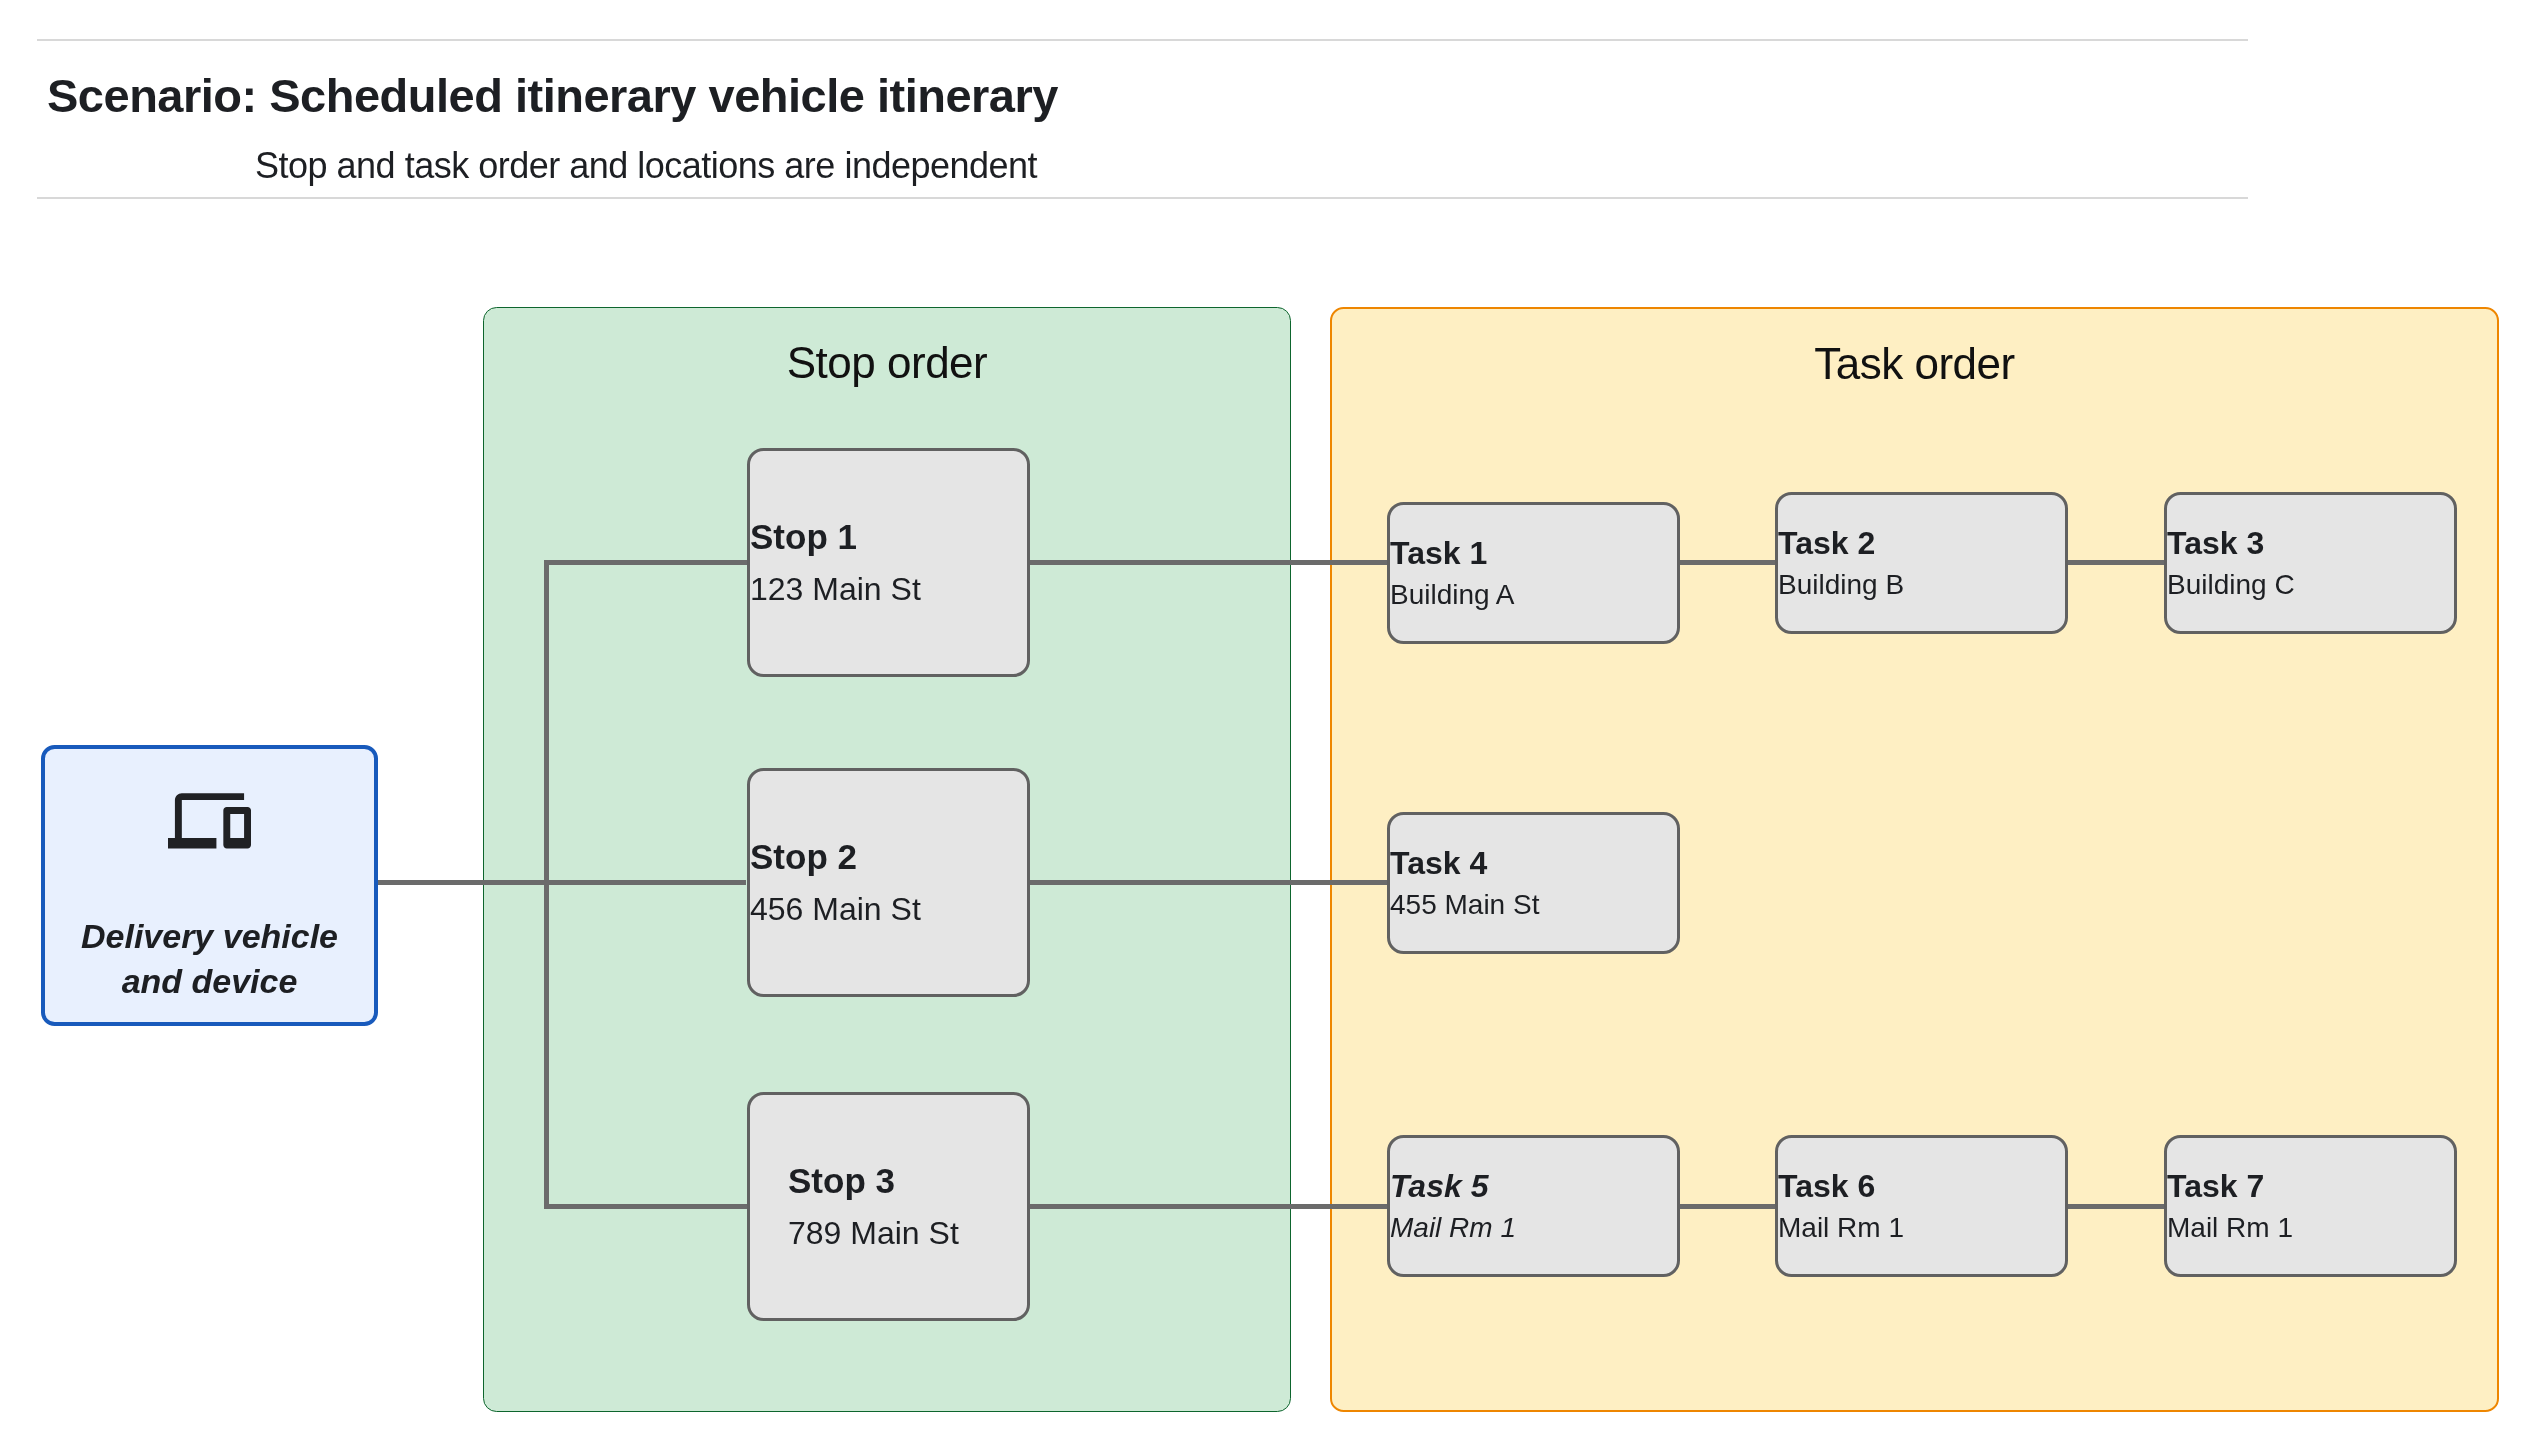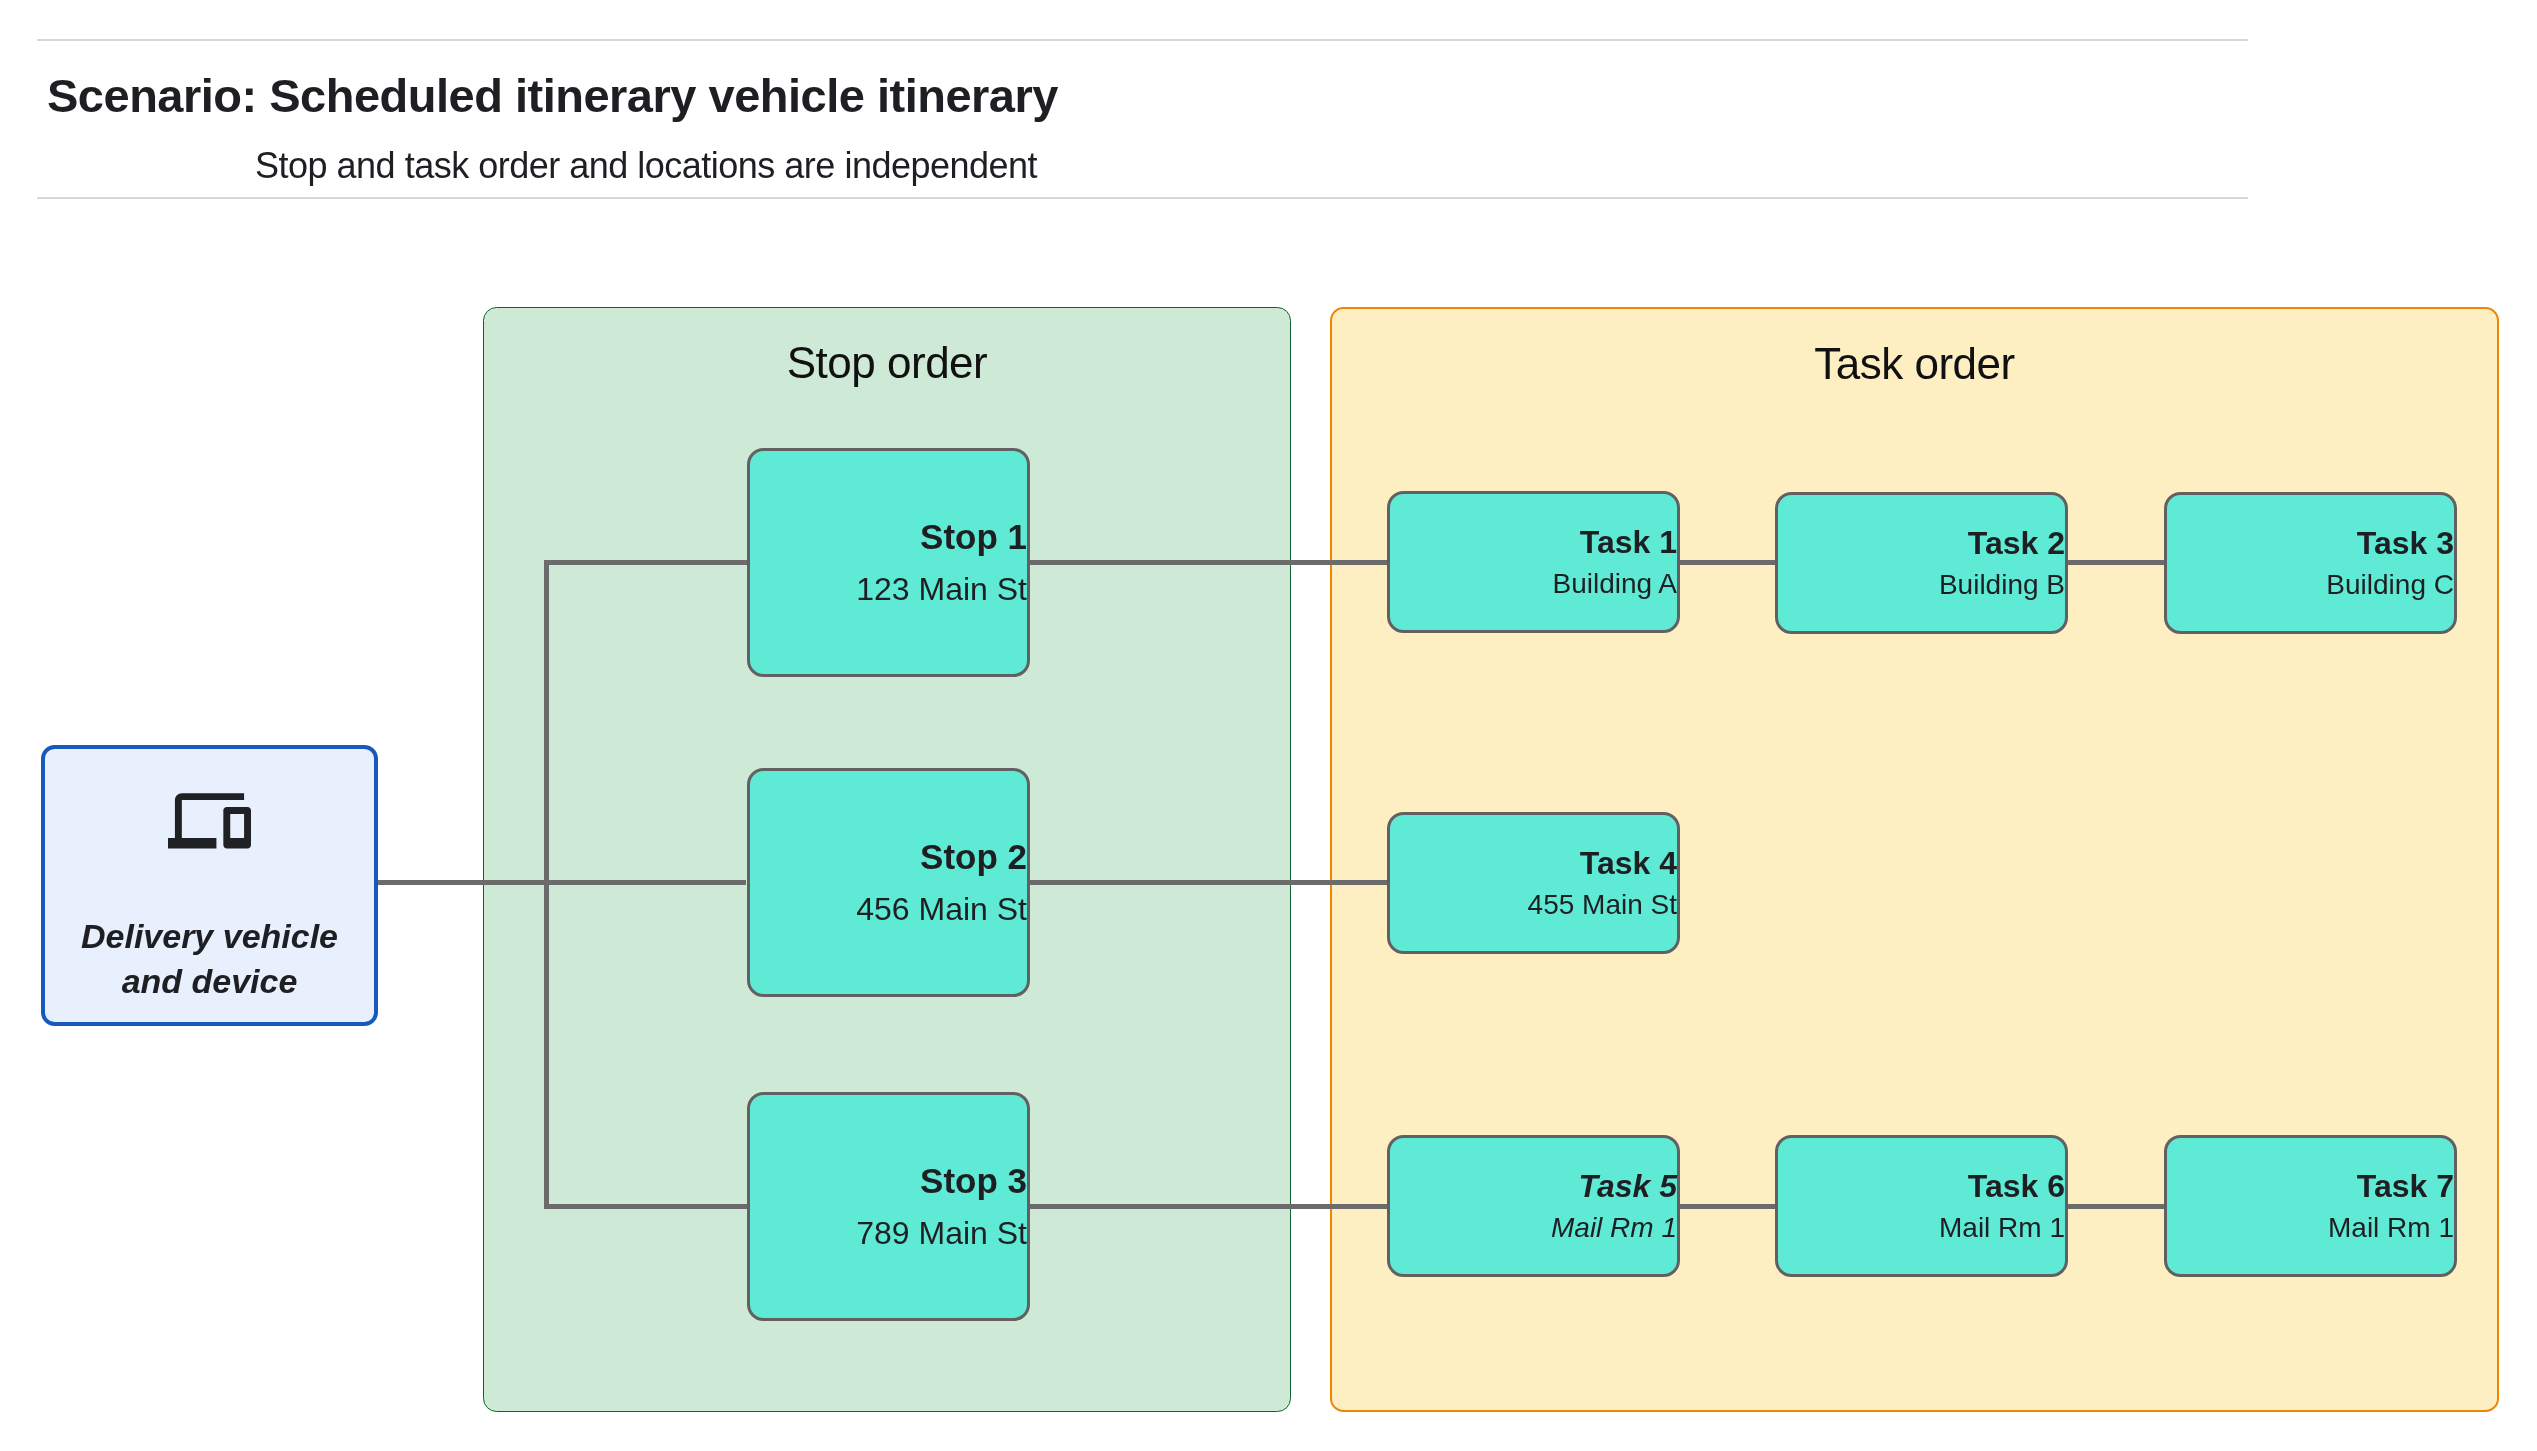--- a/index.html
+++ b/index.html
@@ -83,45 +83,45 @@
     position: absolute;
     background: #6b6b6b;
     z-index: 1;
   }
   .conn.h { height: 4.8px; }
   .conn.v { width: 4.8px; }
 
   
   .node {
     position: absolute;
-    background: #5eead4;
+    background: #e5e5e5;
     border: 3.9px solid #616161;
     border-radius: 16.5px;
     box-sizing: border-box;
     z-index: 2;
     display: flex;
     flex-direction: column;
-    align-items: flex-end;
+    align-items: flex-start;
     justify-content: center;
     text-align: center;
   }
   .node .name { font-weight: 700; color: #1d1f23; }
   .node .loc  { font-weight: 400; color: #1d1f23; }
 
   .stop-node { left: 747px; width: 283px; height: 229px; }
   .stop-node .name { font-size: 35px; margin-bottom: 13.6px; }
   .stop-node .loc  { font-size: 32px; }
   #stop1 { top: 448px; }
   #stop2 { top: 768px; }
   #stop3 { top: 1092px; padding-left: 38px; }
 
   .task-node { width: 293px; height: 142px; }
   .task-node .name { font-size: 32px; margin-bottom: 7.8px; }
   .task-node .loc  { font-size: 28px; }
-  #task1 { left: 1387px; top: 491px; }
+  #task1 { left: 1387px; top: 502px; }
   #task2 { left: 1775px; top: 492px; }
   #task3 { left: 2164px; top: 492px; }
   #task4 { left: 1387px; top: 812px; }
   #task5 { left: 1387px; top: 1135px; font-style: italic; }
   #task6 { left: 1775px; top: 1135px; }
   #task7 { left: 2164px; top: 1135px; }
 
   
   .device-node {
     position: absolute;

